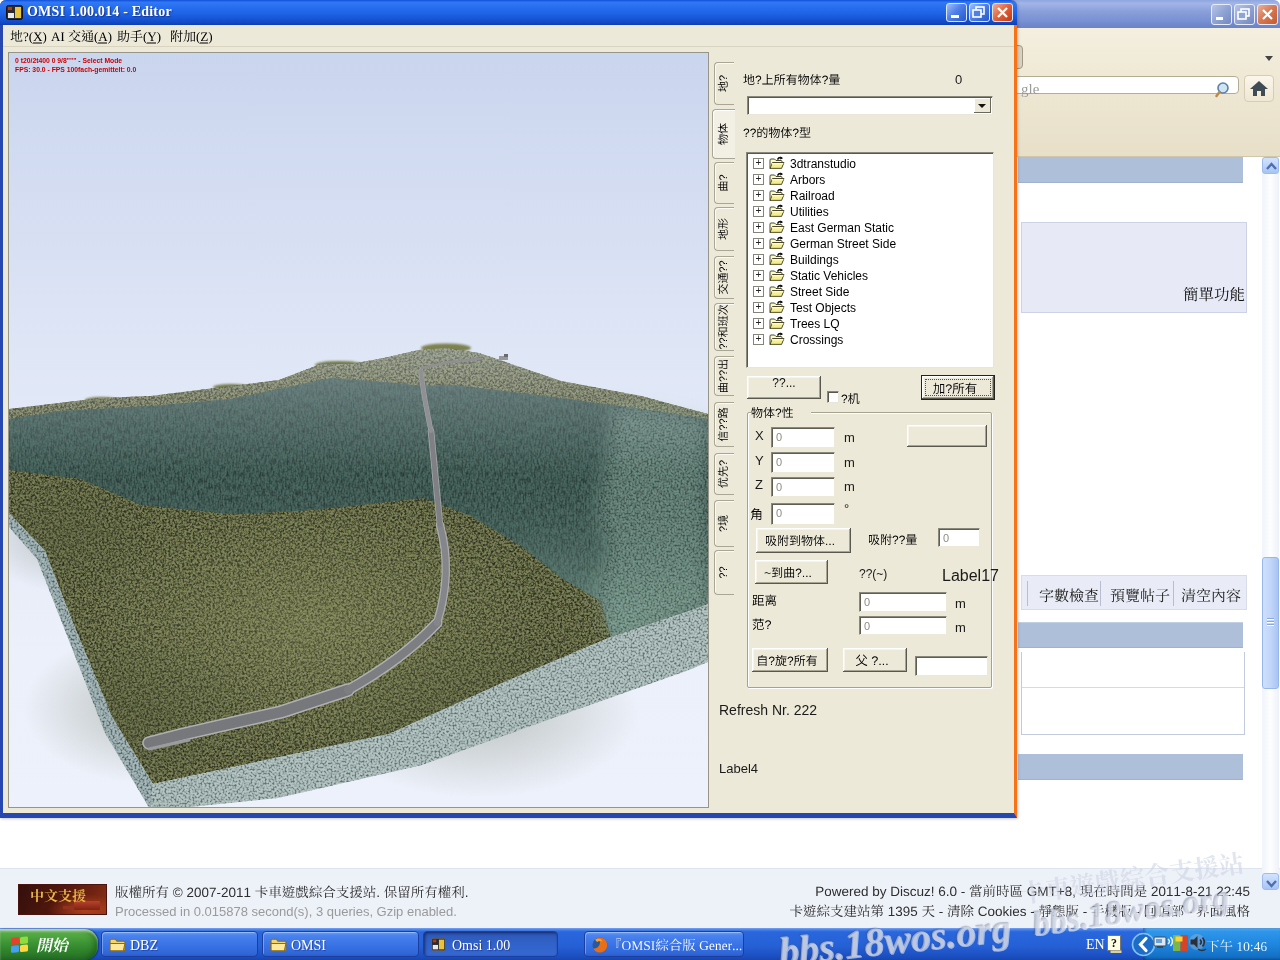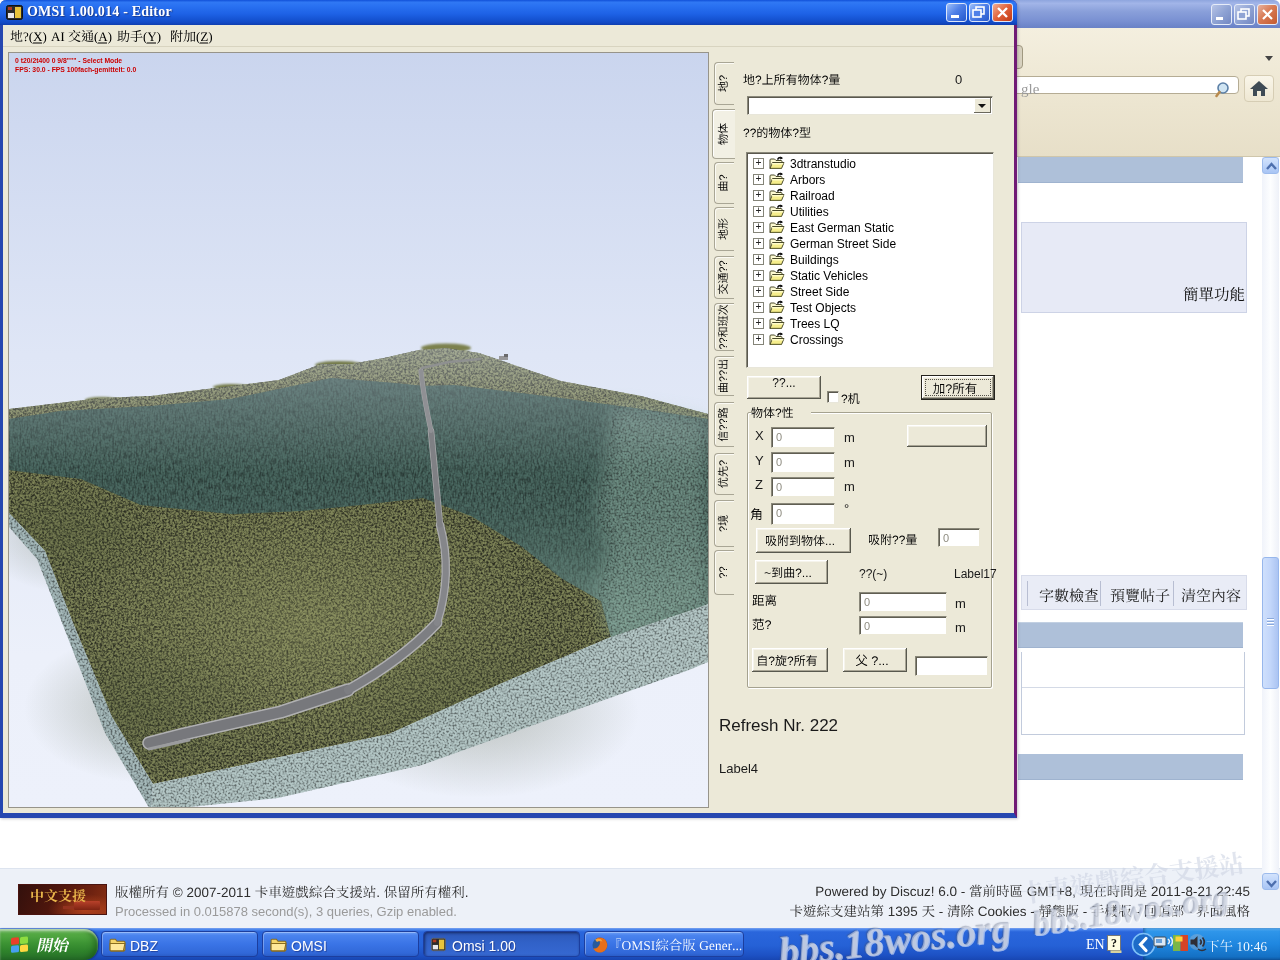--- a/index.html
+++ b/index.html
@@ -57,21 +57,21 @@
   radial-gradient(70% 90% at 75% 85%,rgba(230,90,40,.55),rgba(120,30,10,0) 60%),
   linear-gradient(115deg,#33100c 0%,#51170d 45%,#6e2210 75%,#8a3114 100%)}
 #fbanner:after{content:"";position:absolute;right:6px;bottom:4px;width:26px;height:9px;
  background:linear-gradient(180deg,#b8412a,#7e2413);border-radius:1px;box-shadow:-14px 2px 0 -3px #93331f}
 .ftxt{position:absolute;font-size:13px;color:#303030}
 .ftxt.gray{color:#9a9a9a}
 
 
 #omsi{position:absolute;left:0;top:0;width:1017px;height:818px;border-radius:6px 6px 0 0;
  background:#ece9d8;
- border-left:3px solid #2647b0;border-right:3px solid #701a75;border-bottom:5px solid #2647b0;
+ border-left:3px solid #2647b0;border-right:3px solid #f97316;border-bottom:5px solid #2647b0;
  box-shadow:1px 1px 3px rgba(0,0,30,.22)}
 #otitle{position:absolute;left:-3px;top:0;width:1017px;height:25px;border-radius:6px 6px 0 0;
  background:linear-gradient(180deg,#1050d8 0%,#3078f4 9%,#2a72f2 22%,#1e62e6 55%,#1553d2 78%,#1149c4 91%,#0f3eae 100%)}
 #otitle .cap{position:absolute;left:27px;top:4px;color:#fff;font-family:"Liberation Serif",serif;
  font-weight:bold;font-size:14px;letter-spacing:.2px;text-shadow:1px 1px 1px #1a3a8c}
 #oicon{position:absolute;left:6px;top:4px;width:17px;height:17px}
 .wbtn{position:absolute;top:3px;width:21px;height:19px;border-radius:3px;border:1px solid #dce6fa}
 .wbtn.mn{left:946px;background:linear-gradient(135deg,#9dc0fa 0%,#4f80e8 45%,#2558cc 100%)}
 .wbtn.rs{left:969px;background:linear-gradient(135deg,#9dc0fa 0%,#4f80e8 45%,#2558cc 100%)}
 .wbtn.cl{left:992px;background:linear-gradient(135deg,#f2ad92 0%,#e06038 50%,#c03a14 100%)}
@@ -115,21 +115,21 @@
 
 
 #task{position:absolute;left:0;top:928px;width:1280px;height:32px;
  background:linear-gradient(180deg,#7aa2f0 0%,#4a85ec 5%,#2a66dc 12%,#2561d6 55%,#1d51c4 85%,#1846b2 100%)}
 #start{position:absolute;left:0;top:1px;width:98px;height:31px;border-radius:0 14px 14px 0;
  background:linear-gradient(180deg,#8ed07e 0%,#55ab44 16%,#3d9434 45%,#2f832b 70%,#27702a 100%);
  box-shadow:inset 0 2px 2px rgba(255,255,255,.45),inset -4px 0 6px rgba(0,40,0,.35),1px 0 2px rgba(0,0,40,.5)}
 .tbtn{position:absolute;top:3px;height:26px;border-radius:4px;border:1px solid #1c3e9e;
  background:linear-gradient(180deg,#6d9ff7 0%,#4a83ee 14%,#3a74e6 50%,#3168d8 88%,#2a5dc8 100%);
  box-shadow:inset 1px 1px 0 rgba(255,255,255,.3);color:#fff;
- font-family:Liberation Sans, sans-serif;font-size:14px}
+ font-family:Liberation Serif, serif;font-size:14px}
 .tbtn.press{background:linear-gradient(180deg,#2c56b6 0%,#3162c8 45%,#3668d2 100%);
  box-shadow:inset 1px 1px 3px rgba(0,0,30,.55)}
 .tbtn .ic{position:absolute;left:7px;top:5px}
 .tbtn .tt{position:absolute;left:28px;top:6px;white-space:nowrap;overflow:hidden;
  text-shadow:1px 1px 1px rgba(0,0,60,.4)}
 #tray{position:absolute;left:1143px;top:0;width:137px;height:32px;
  background:linear-gradient(180deg,#64b8f8 0%,#2f96ea 10%,#1f87e0 50%,#1470c4 90%,#105ea8 100%);
  box-shadow:inset 2px 0 3px rgba(0,20,80,.4)}
 
 
@@ -473,30 +473,30 @@
     <div class="ed" style="left:37px;top:453px;width:64px;height:22px">0</div>
     <div class="lbl" style="left:110px;top:380px">m</div>
     <div class="lbl" style="left:110px;top:405px">m</div>
     <div class="lbl" style="left:110px;top:429px">m</div>
     <div class="lbl" style="left:110px;top:451px">°</div>
     <div class="btn" style="left:173px;top:375px;width:80px;height:22px"></div>
     <div class="btn" style="left:22px;top:478px;width:95px;height:25px"></div>
     <div class="ed" style="left:204px;top:478px;width:42px;height:19px">0</div>
     <div class="btn" style="left:21px;top:510px;width:73px;height:24px"></div>
     <div class="lbl" style="left:125px;top:517px;font-size:12px">??(~)</div>
-    <div class="lbl" style="left:220px;top:517px;font-size:12px">Label17</div>
+    <div class="lbl" style="left:208px;top:517px;font-size:16px">Label17</div>
     <div class="ed" style="left:125px;top:542px;width:88px;height:20px">0</div>
     <div class="ed" style="left:125px;top:566px;width:88px;height:19px">0</div>
     <div class="lbl" style="left:221px;top:546px">m</div>
     <div class="lbl" style="left:221px;top:570px">m</div>
     <div class="btn" style="left:18px;top:598px;width:76px;height:24px"></div>
     <div class="btn" style="left:109px;top:598px;width:64px;height:24px"></div>
     <div class="ed" style="left:181px;top:606px;width:73px;height:20px"></div>
    </div>
-   <div class="lbl" style="left:12px;top:666px;font-size:17px">Refresh Nr. 222</div>
+   <div class="lbl" style="left:12px;top:652px;font-size:14px">Refresh Nr. 222</div>
    <div class="lbl" style="left:12px;top:711px;font-size:13px">Label4</div>
   </div>
  </div>
 
  <div id="task">
   <div id="start">
    <svg width="20" height="18" style="position:absolute;left:10px;top:7px">
     <g transform="skewY(-5)">
      <rect x="1" y="2" width="8" height="7" rx="1.5" fill="#e8402a"></rect>
      <rect x="10" y="2" width="8" height="7" rx="1.5" fill="#8edc40"></rect>
@@ -512,21 +512,21 @@
         </svg>
    <span class="tt">DBZ</span>
   </div>
   <div class="tbtn" style="left:262px;width:157px">
    <svg class="ic" width="17" height="16" viewBox="0 0 16 15">
           <path d="M1 3 Q1 2 2 2 H6 L7.5 4 H14 Q15 4 15 5 V12 Q15 13 14 13 H2 Q1 13 1 12 Z" fill="#f5d56a" stroke="#8a6d1f"></path>
           <path d="M1 6 H15 L13.5 13 H2 Q1 13 1 12 Z" fill="#ffe89a" stroke="#8a6d1f"></path>
         </svg>
    <span class="tt">OMSI</span>
   </div>
-  <div class="tbtn press" style="left:423px;width:157px">
+  <div class="tbtn press" style="left:423px;width:135px">
    <svg class="ic" width="15" height="15" viewBox="0 0 17 17">
           <rect x="0.5" y="1.5" width="16" height="14" rx="2" fill="#2b2b2b" stroke="#666"></rect>
           <rect x="9" y="3" width="6" height="11" fill="#e8c33c"></rect>
           <rect x="2" y="9" width="6" height="5" fill="#e8e8ee"></rect>
           <rect x="2" y="3" width="4" height="3" fill="#b03a20"></rect>
         </svg>
    <span class="tt">Omsi 1.00</span>
   </div>
   <div class="tbtn" style="left:584px;width:160px">
    <svg class="ic" width="16" height="16">

